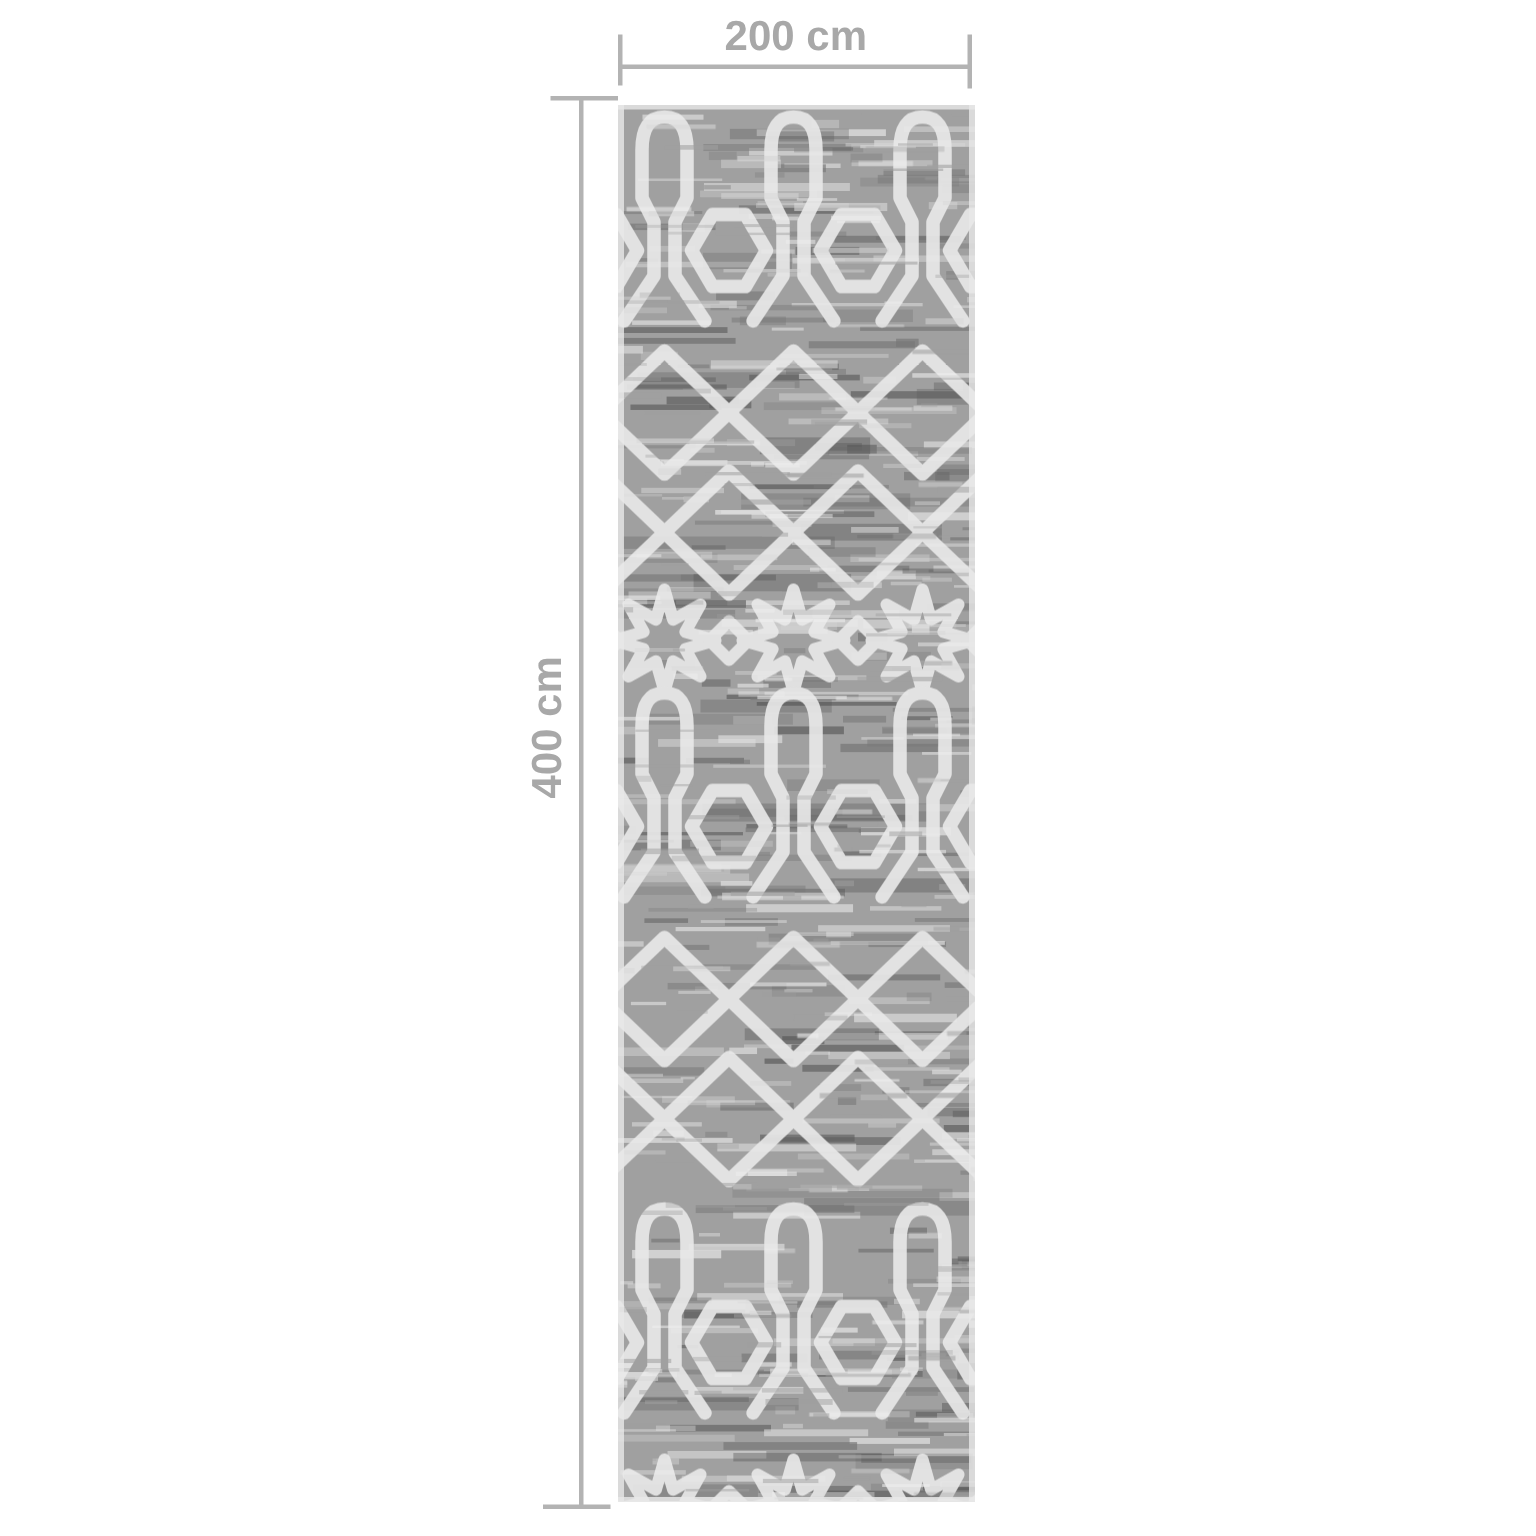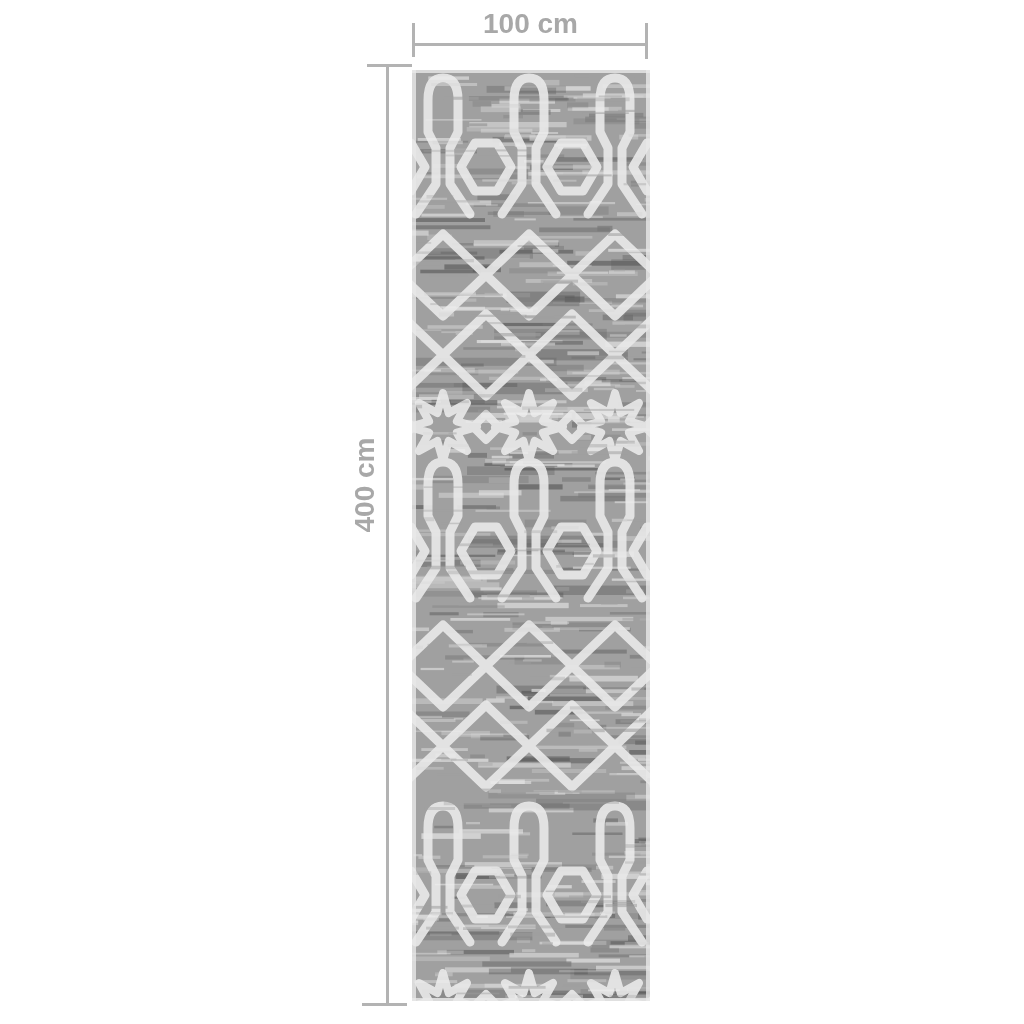--- a/index.html
+++ b/index.html
@@ -23,21 +23,21 @@
   .pat{fill:none;stroke:var(--rug-pattern,#e9e9e9);stroke-width:9;
        stroke-linejoin:round;stroke-linecap:round;opacity:.92;}
   .pat-thin{stroke-width:8;}
   .edge{fill:var(--rug-pattern,#e9e9e9);opacity:.8;}
 </style>
 </head>
 <body>
 
 <div class="stage">
 
-  <div class="dim-label" id="width-label">100 cm</div>
+  <div class="dim-label" id="width-label">200 cm</div>
   <div class="dim-line" style="left:413px;top:43px;width:235px;height:3px;"></div>
   <div class="dim-line" style="left:412px;top:23px;width:3px;height:34px;"></div>
   <div class="dim-line" style="left:645px;top:23px;width:3px;height:36px;"></div>
 
   <div class="dim-label" id="height-label">400 cm</div>
   <div class="dim-line" style="left:386px;top:64px;width:3px;height:942px;"></div>
   <div class="dim-line" style="left:367px;top:64px;width:45px;height:3px;"></div>
   <div class="dim-line" style="left:362px;top:1003px;width:45px;height:3px;"></div>
 
   <svg id="rug-svg" viewBox="0 0 238 931" xmlns="http://www.w3.org/2000/svg">

